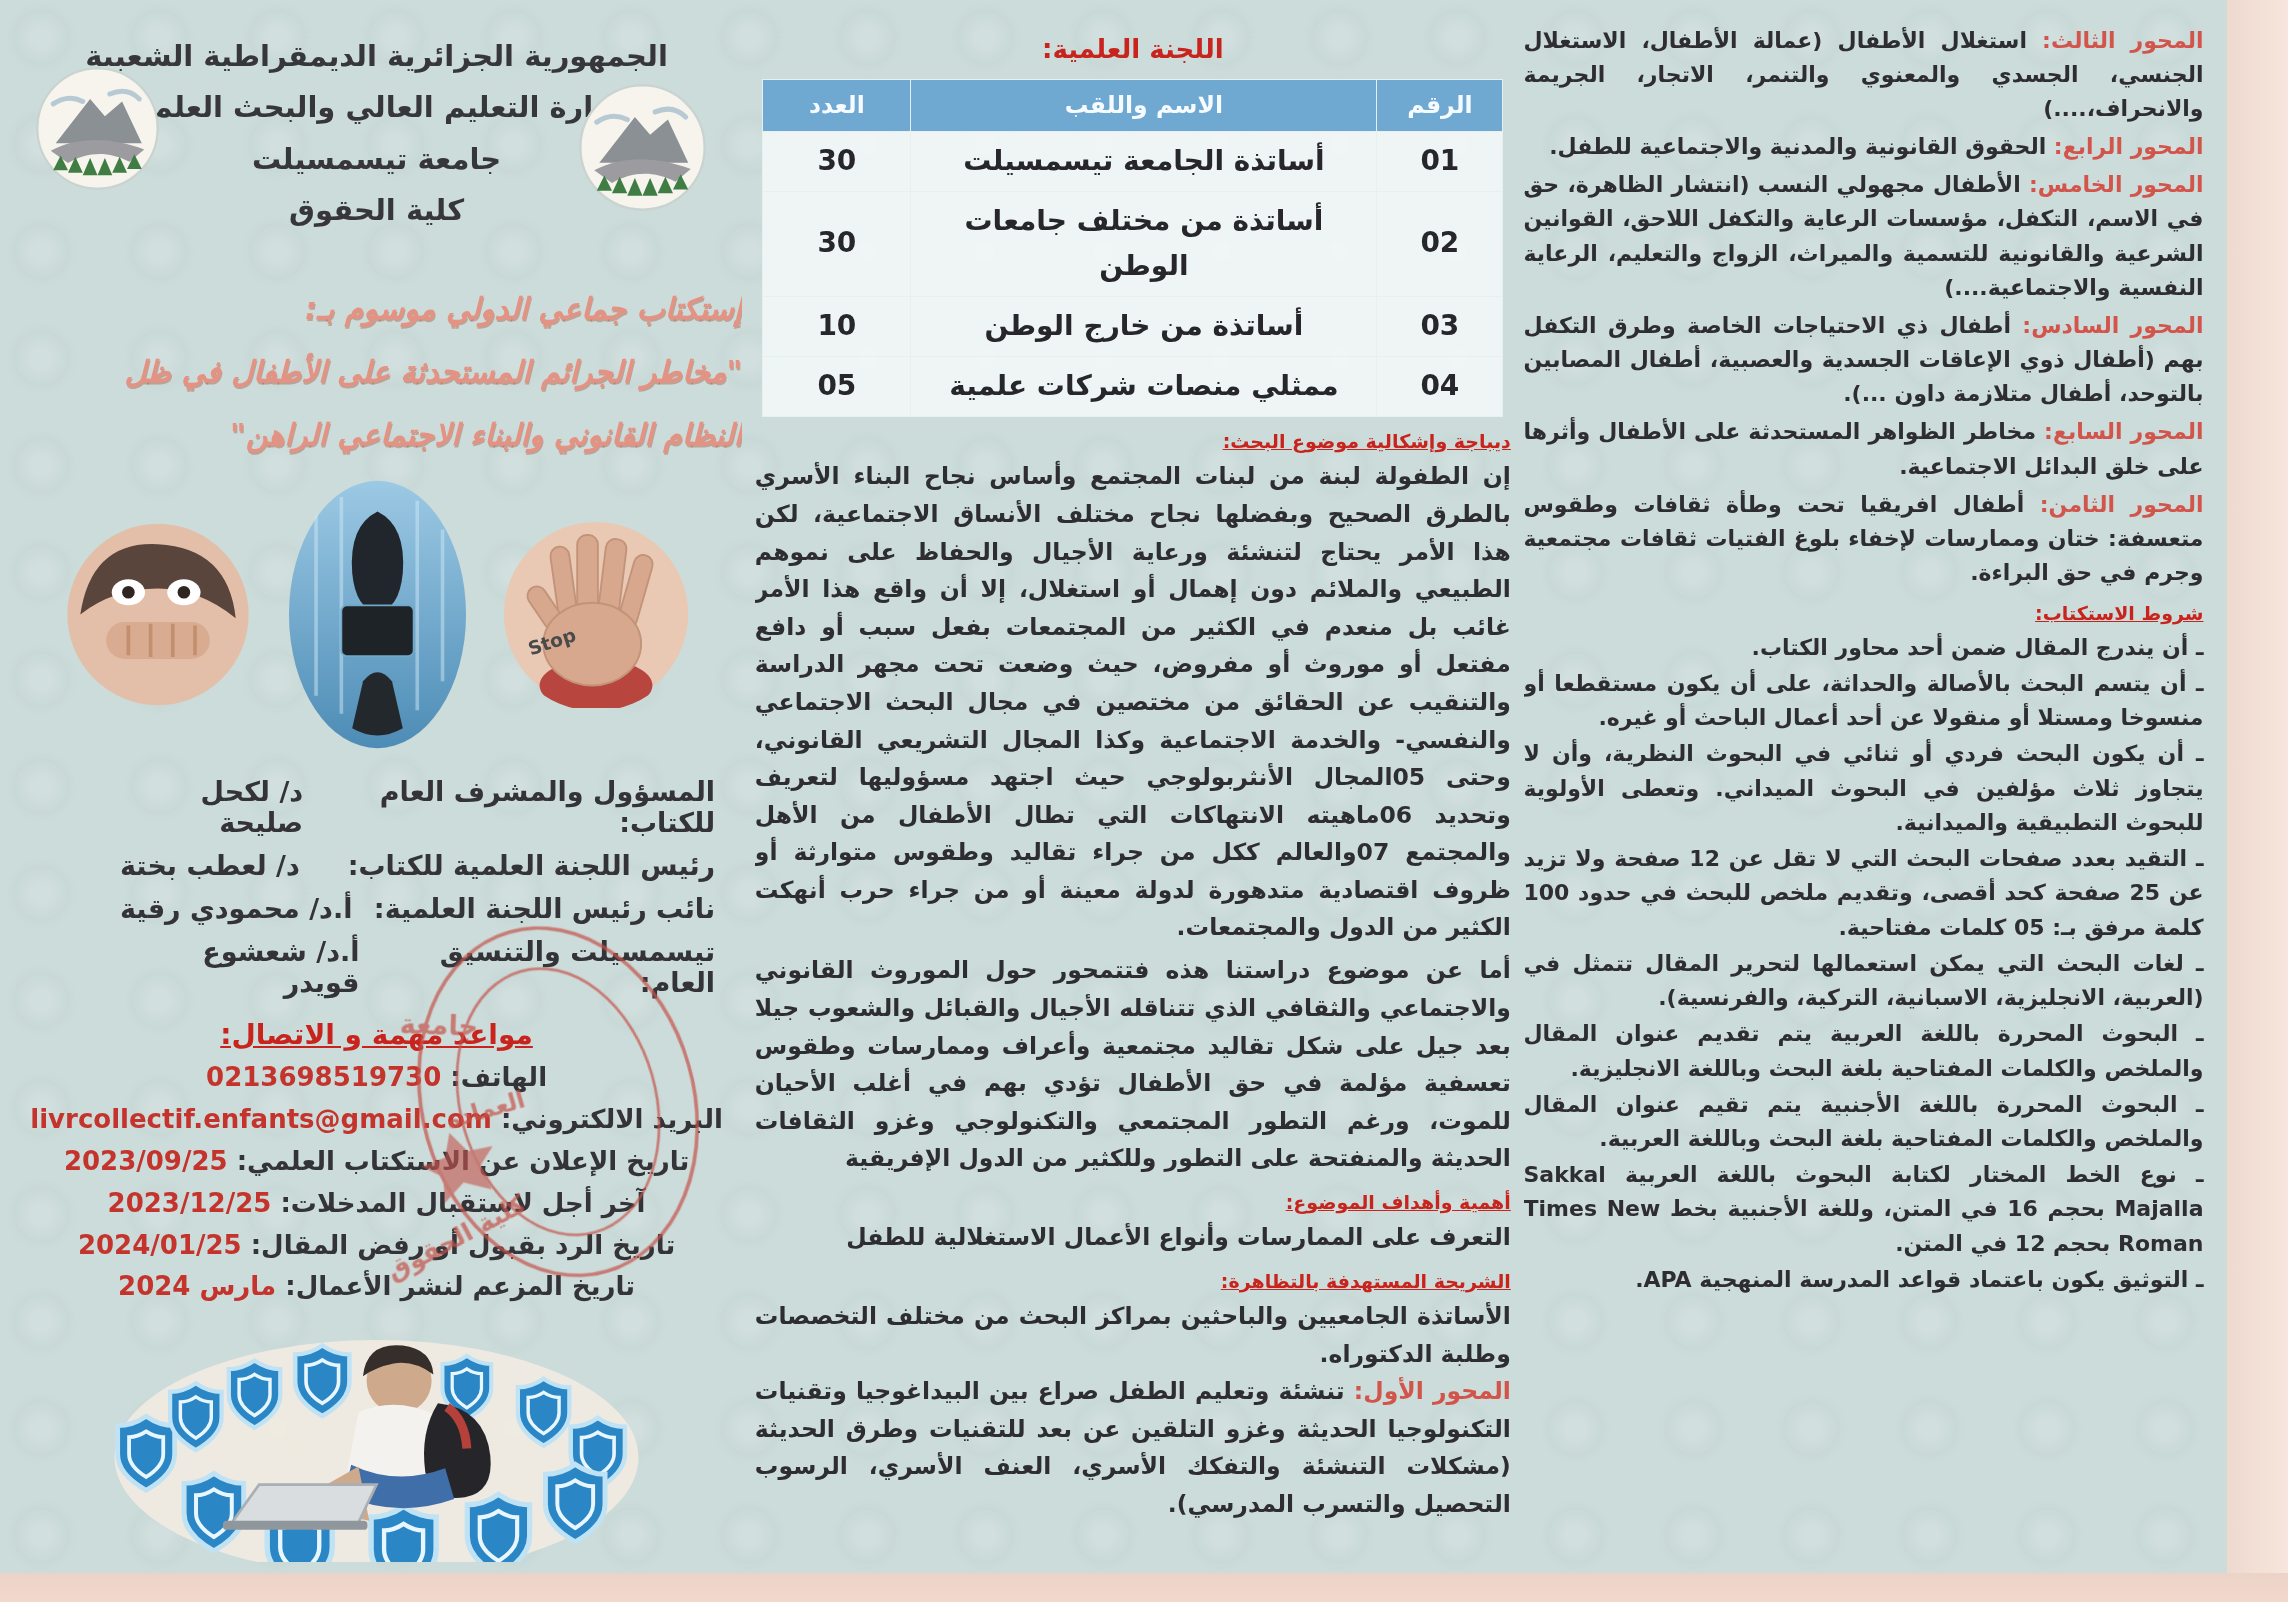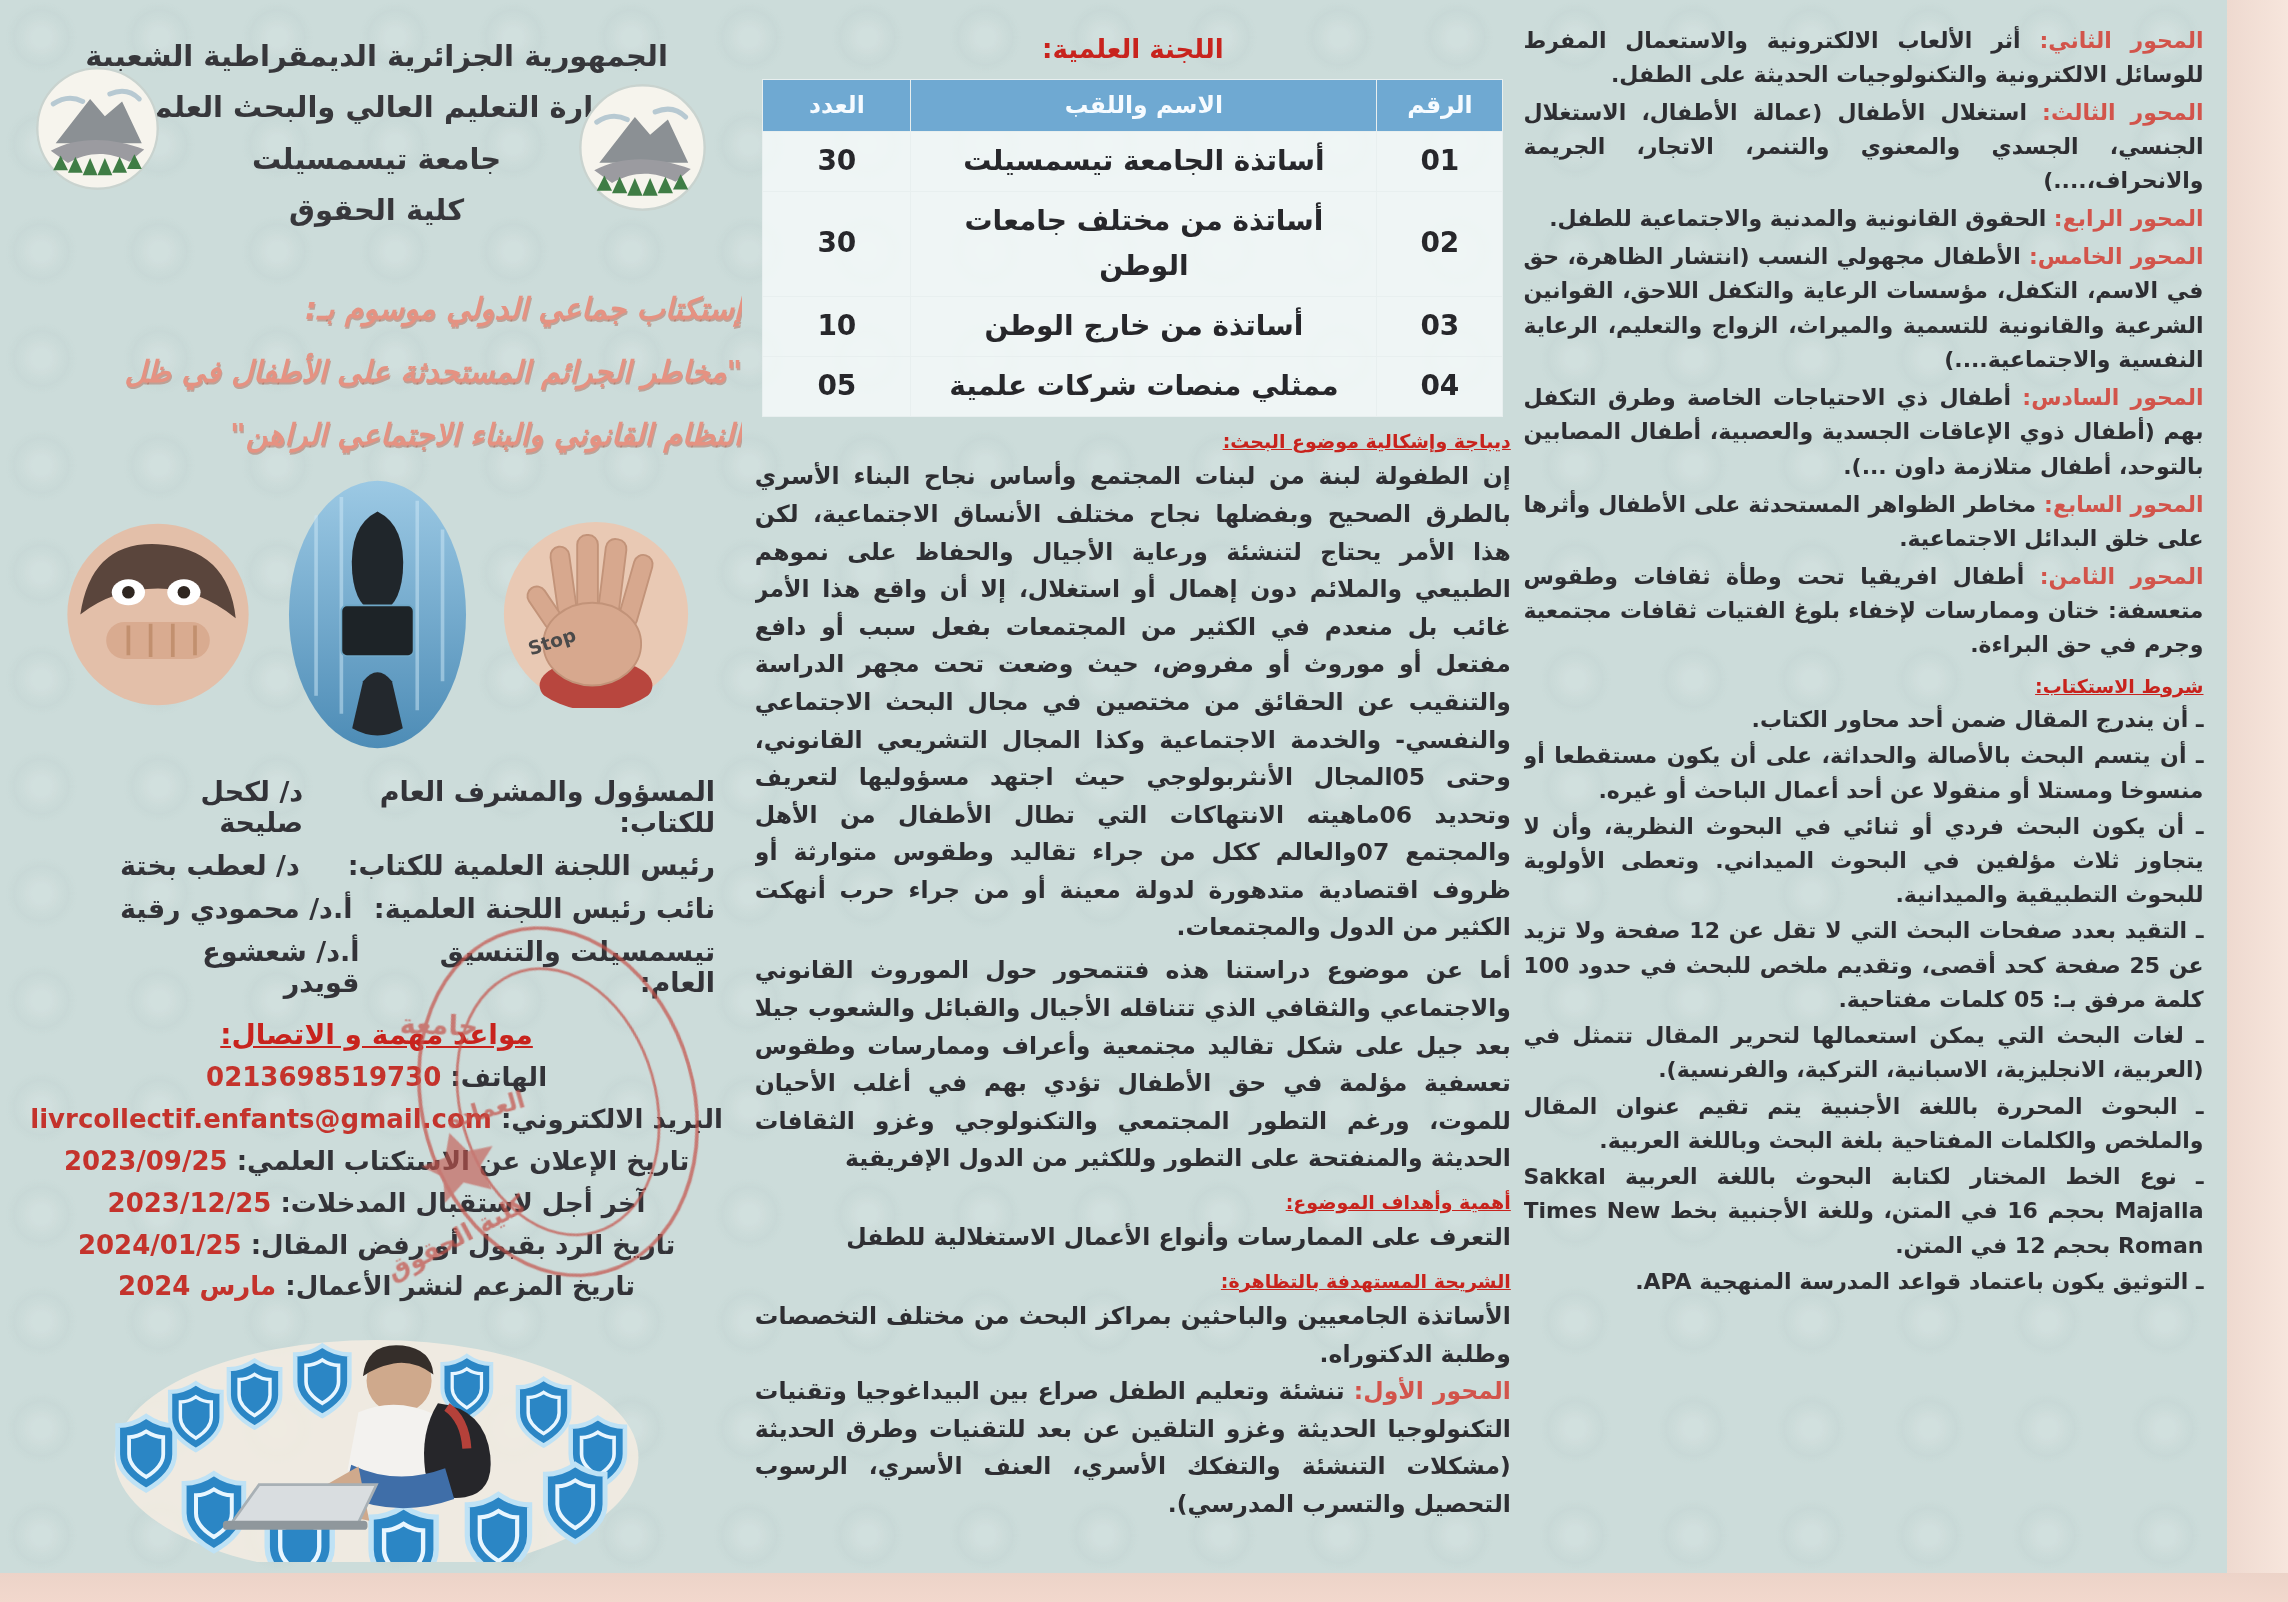--- a/index.html
+++ b/index.html
@@ -54,33 +54,33 @@
   .boy-wrap{margin-top:5.4px;text-align:center;}
   .stamp{position:absolute;top:887px;left:380px;width:308px;height:389px;pointer-events:none;}
 </style>
 </head>
 <body>
 
 <div class="photo">
   <div class="page">
 
     <div class="col col-right">
-      <p class="axis just"><span class="axis-label">المحور الثاني:</span> <span>أثر الألعاب الالكترونية والاستعمال المفرط للوسائل الالكترونية والتكنولوجيات الحديثة على الطفل.</span></p>
       <p class="axis just"><span class="axis-label">المحور الثالث:</span> <span>استغلال الأطفال (عمالة الأطفال، الاستغلال الجنسي، الجسدي والمعنوي والتنمر، الاتجار، الجريمة والانحراف،....)</span></p>
       <p class="axis just"><span class="axis-label">المحور الرابع:</span> <span>الحقوق القانونية والمدنية والاجتماعية للطفل.</span></p>
       <p class="axis just"><span class="axis-label">المحور الخامس:</span> <span>الأطفال مجهولي النسب (انتشار الظاهرة، حق في الاسم، التكفل، مؤسسات الرعاية والتكفل اللاحق، القوانين الشرعية والقانونية للتسمية والميراث، الزواج والتعليم، الرعاية النفسية والاجتماعية....)</span></p>
       <p class="axis just"><span class="axis-label">المحور السادس:</span> <span>أطفال ذي الاحتياجات الخاصة وطرق التكفل بهم (أطفال ذوي الإعاقات الجسدية والعصبية، أطفال المصابين بالتوحد، أطفال متلازمة داون ...).</span></p>
       <p class="axis just"><span class="axis-label">المحور السابع:</span> <span>مخاطر الظواهر المستحدثة على الأطفال وأثرها على خلق البدائل الاجتماعية.</span></p>
       <p class="axis just"><span class="axis-label">المحور الثامن:</span> <span>أطفال افريقيا تحت وطأة ثقافات وطقوس متعسفة: ختان وممارسات لإخفاء بلوغ الفتيات ثقافات مجتمعية وجرم في حق البراءة.</span></p>
       <p class="rh u mh">شروط الاستكتاب:</p>
       <p class="cond-item">ـ أن يندرج المقال ضمن أحد محاور الكتاب.</p>
       <p class="cond-item">ـ أن يتسم البحث بالأصالة والحداثة، على أن يكون مستقطعا أو منسوخا ومستلا أو منقولا عن أحد أعمال الباحث أو غيره.</p>
       <p class="cond-item">ـ أن يكون البحث فردي أو ثنائي في البحوث النظرية، وأن لا يتجاوز ثلاث مؤلفين في البحوث الميداني. وتعطى الأولوية للبحوث التطبيقية والميدانية.</p>
       <p class="cond-item">ـ التقيد بعدد صفحات البحث التي لا تقل عن 12 صفحة ولا تزيد عن 25 صفحة كحد أقصى، وتقديم ملخص للبحث في حدود 100 كلمة مرفق بـ: 05 كلمات مفتاحية.</p>
       <p class="cond-item">ـ لغات البحث التي يمكن استعمالها لتحرير المقال تتمثل في (العربية، الانجليزية، الاسبانية، التركية، والفرنسية).</p>
+      <p class="cond-item">ـ البحوث المحررة باللغة العربية يتم تقديم عنوان المقال والملخص والكلمات المفتاحية بلغة البحث وباللغة الانجليزية.</p>
       <p class="cond-item">ـ البحوث المحررة باللغة الأجنبية يتم تقيم عنوان المقال والملخص والكلمات المفتاحية بلغة البحث وباللغة العربية.</p>
       <p class="cond-item">ـ نوع الخط المختار لكتابة البحوث باللغة العربية Sakkal Majalla بحجم 16 في المتن، وللغة الأجنبية بخط Times New Roman بحجم 12 في المتن.</p>
       <p class="cond-item">ـ التوثيق يكون باعتماد قواعد المدرسة المنهجية APA.</p>
     </div>
 
     <div class="col col-middle">
       <p class="rh center committee-heading">اللجنة العلمية:</p>
       <table class="committee">
         <thead>
           <tr>

